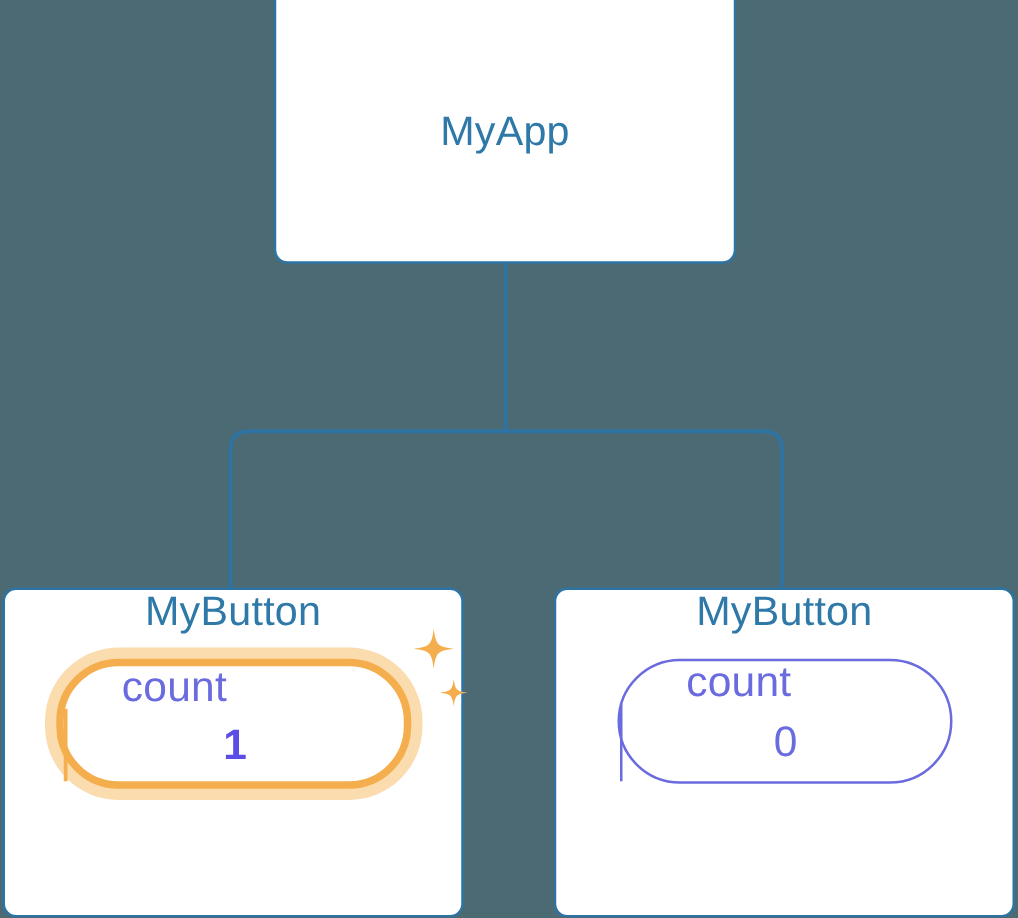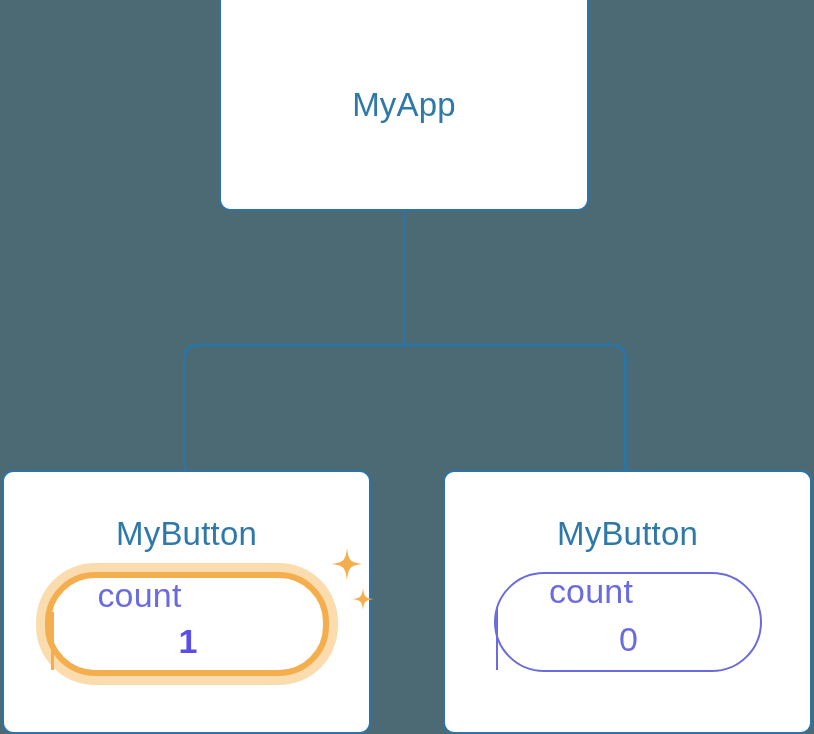--- a/index.html
+++ b/index.html
@@ -62,21 +62,20 @@
     width: 370px;
     height: 225px;
     justify-content: center;
   }
   #node-app .node-title { margin-top: 12px; }
 
   
   .node-child {
     top: 470px;
     height: 264px;
-    padding-top: 45px;
   }
   #node-btn-left  { left: 2px;   width: 369px; }
   #node-btn-right { left: 443px; width: 369px; }
 
   .node-child .node-title { margin-bottom: 22px; }
 
   
   .pill-wrap {
     position: relative;
     display: flex;

